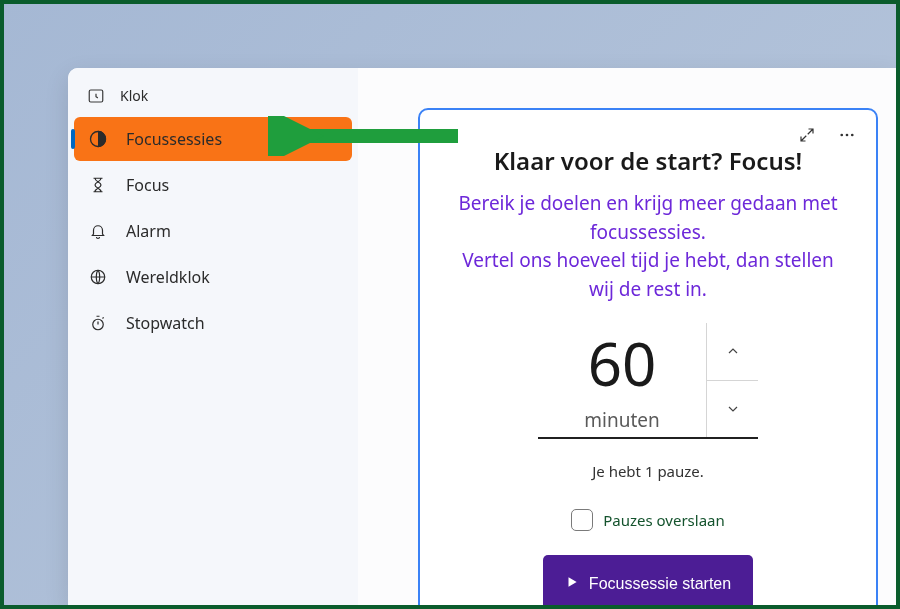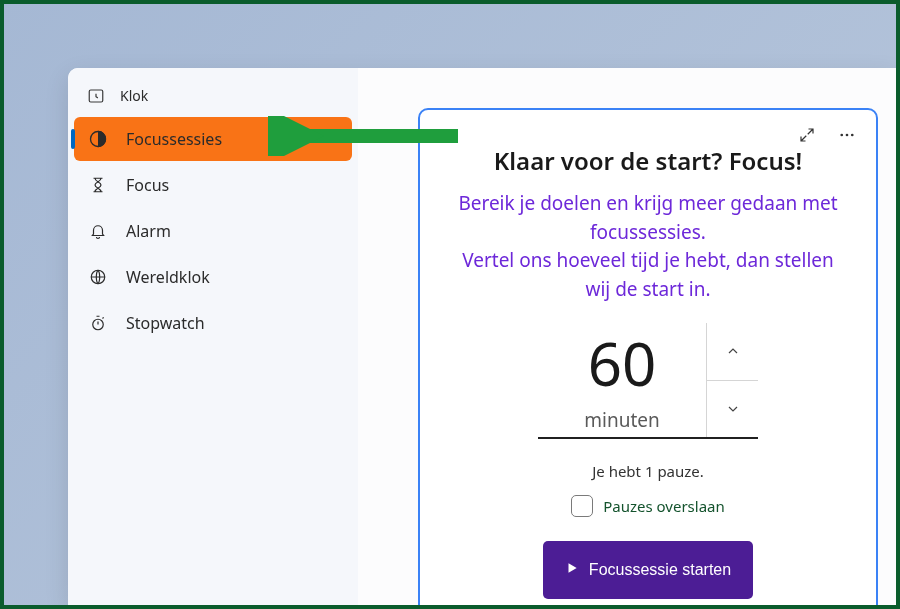--- a/index.html
+++ b/index.html
@@ -152,21 +152,21 @@
       align-items: center;
       justify-content: center;
       cursor: pointer;
       color: #444;
     }
     .step-up { border-bottom: 1px solid #d5d5d5; }
     .break-info {
       text-align: center;
       font-size: 15px;
       color: #333;
-      margin-bottom: 14px;
+      margin-bottom: 28px;
     }
     .skip-row {
       display: flex;
       align-items: center;
       justify-content: center;
       gap: 10px;
       margin-bottom: 24px;
     }
     .checkbox {
       width: 22px;
@@ -279,21 +279,21 @@
               <circle cx="5" cy="12" r="1.8"></circle>
               <circle cx="12" cy="12" r="1.8"></circle>
               <circle cx="19" cy="12" r="1.8"></circle>
             </svg>
         </div>
       </div>
 
       <div class="headline">Klaar voor de start? Focus!</div>
       <div class="subtext">
         <div>Bereik je doelen en krijg meer gedaan met focussessies.</div>
-        <div>Vertel ons hoeveel tijd je hebt, dan stellen wij de start in.</div>
+        <div>Vertel ons hoeveel tijd je hebt, dan stellen wij de rest in.</div>
       </div>
 
       <div class="stepper">
         <div class="stepper-value">
           <div class="num">60</div>
           <div class="unit">minuten</div>
         </div>
         <div class="stepper-btns">
           <div class="step-up">
             <svg viewBox="0 0 24 24" width="16" height="16" fill="none" stroke="#444" stroke-width="1.8">

